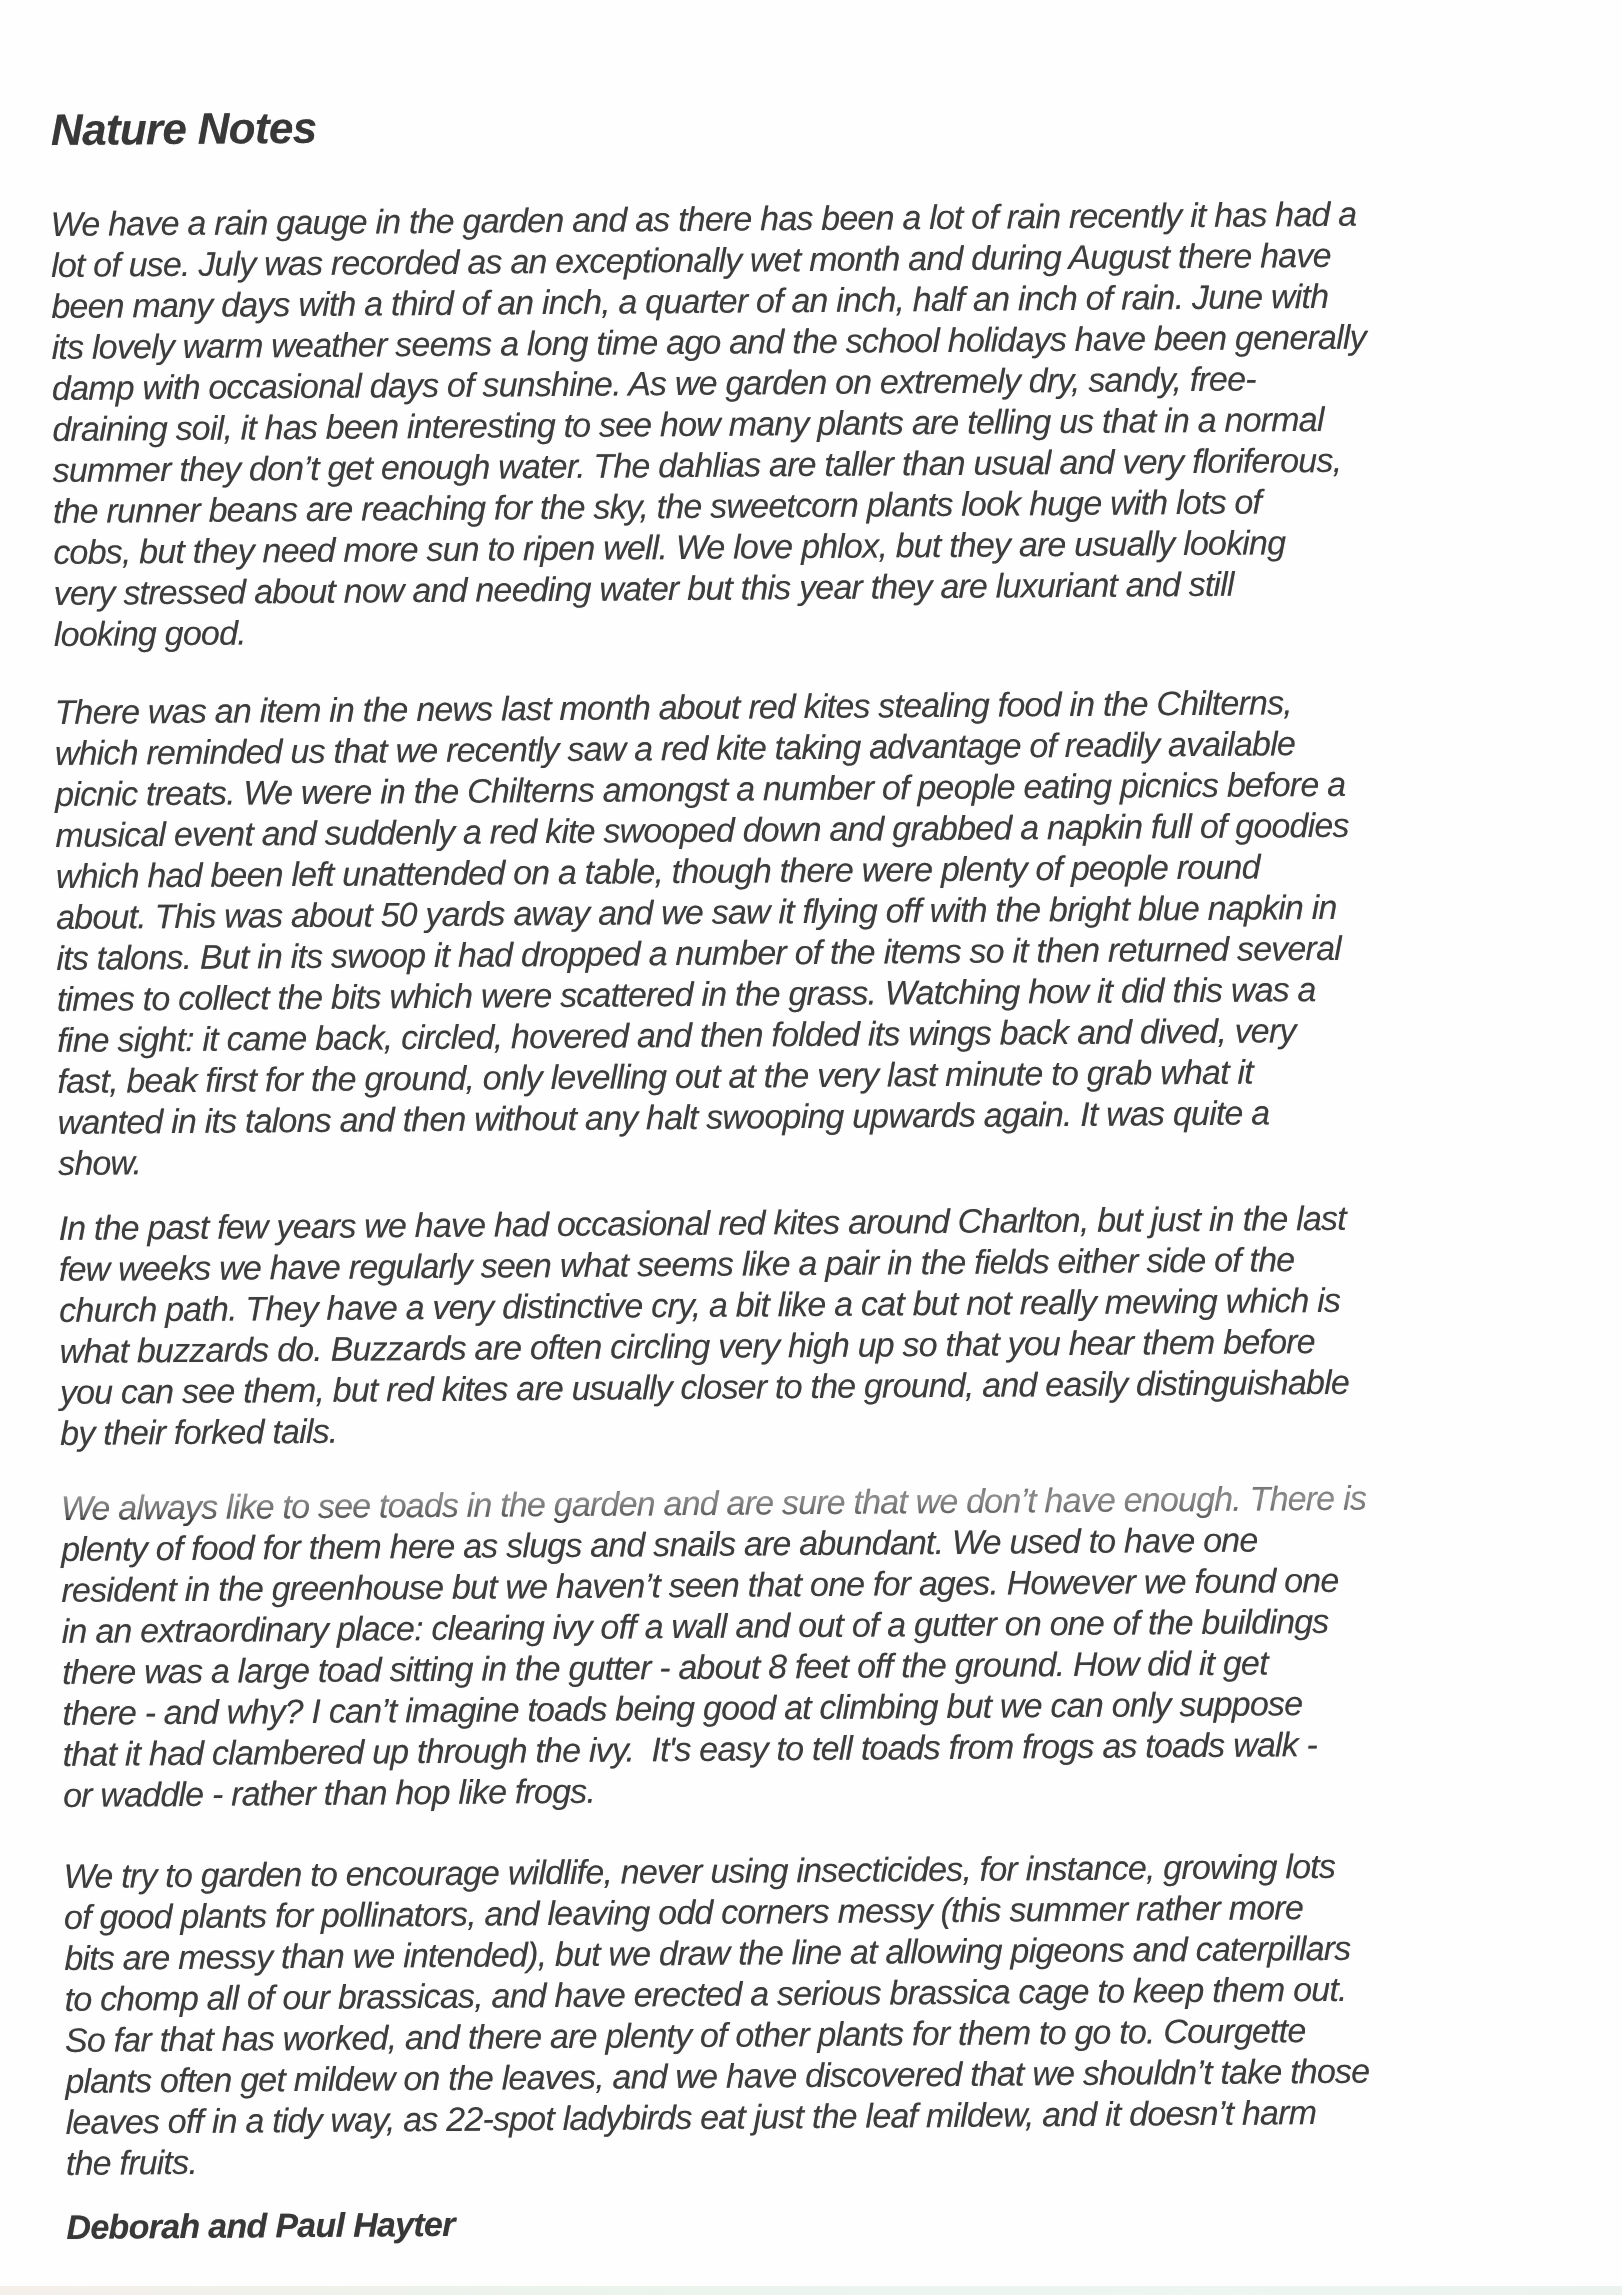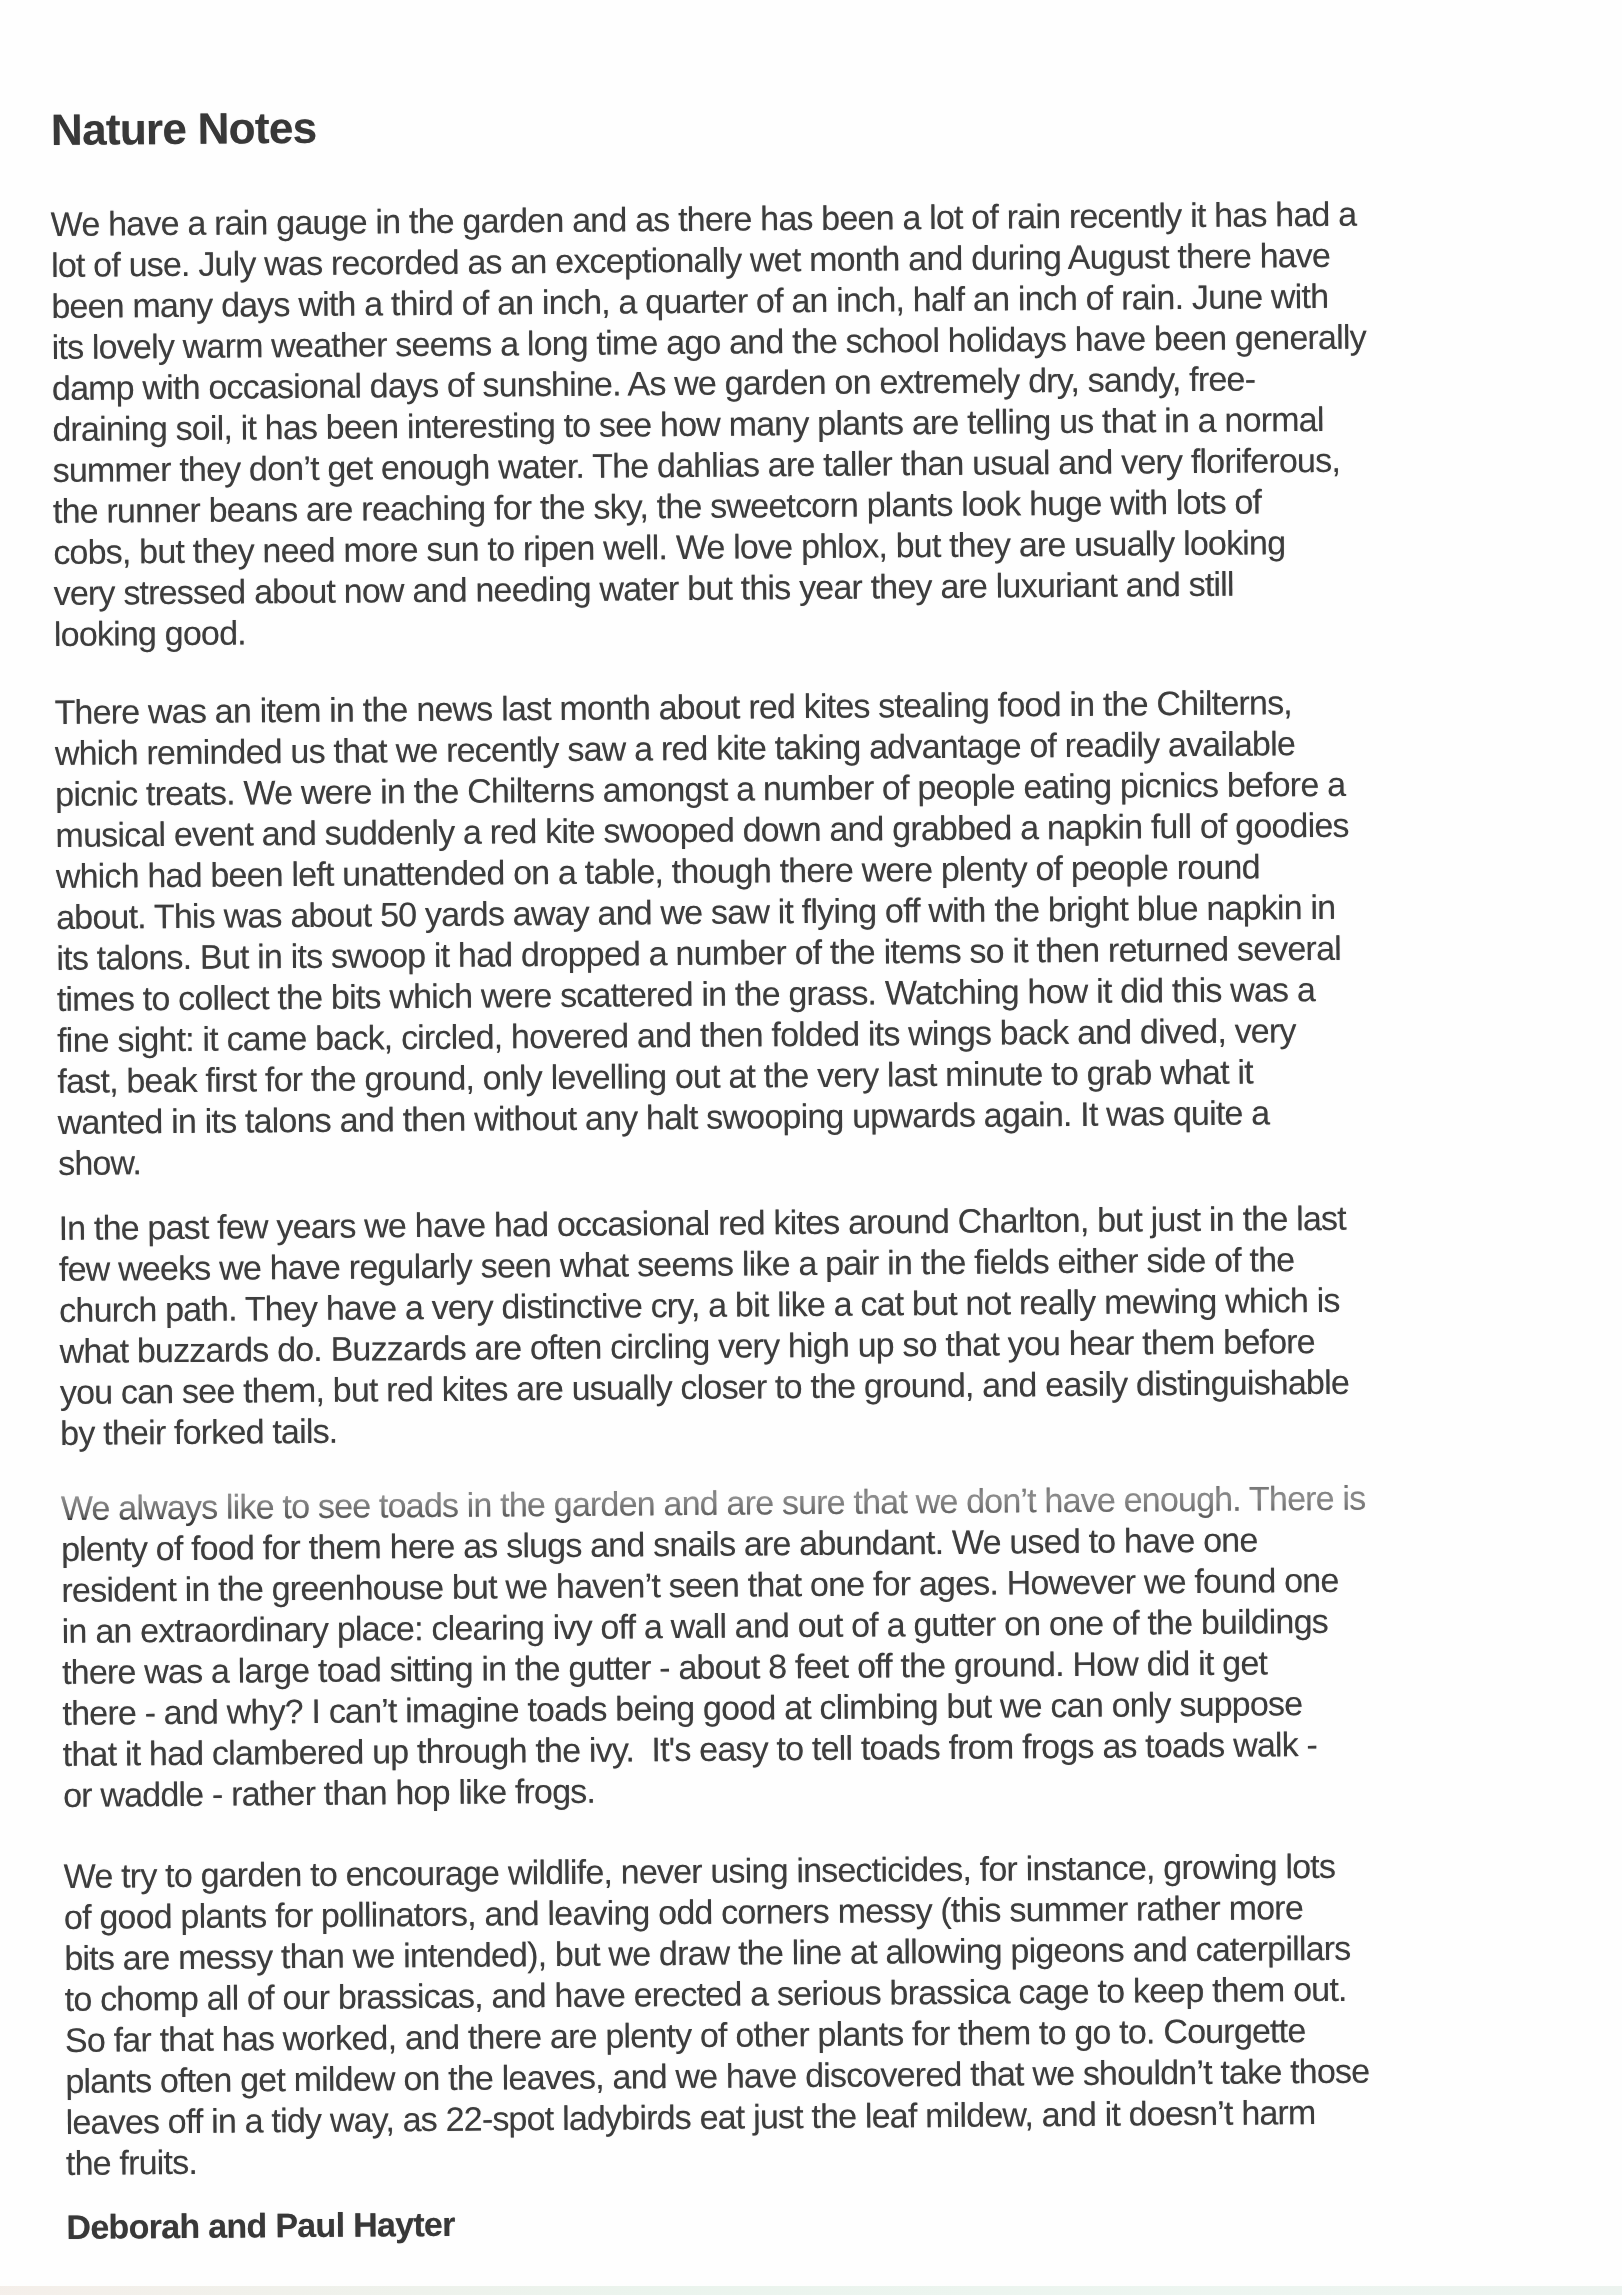--- a/index.html
+++ b/index.html
@@ -7,20 +7,21 @@
     padding: 0;
     background: #ffffff;
   }
   .page {
     position: relative;
     width: 1623px;
     height: 2295px;
     background: #fefefe;
     overflow: hidden;
     font-family: "Liberation Sans", "DejaVu Sans", sans-serif;
+    font-style: italic;
   }
   
   .content {
     position: absolute;
     inset: 0;
     transform: rotate(-0.45deg);
     transform-origin: 50% 50%;
   }
   .doc-title {
     position: absolute;

